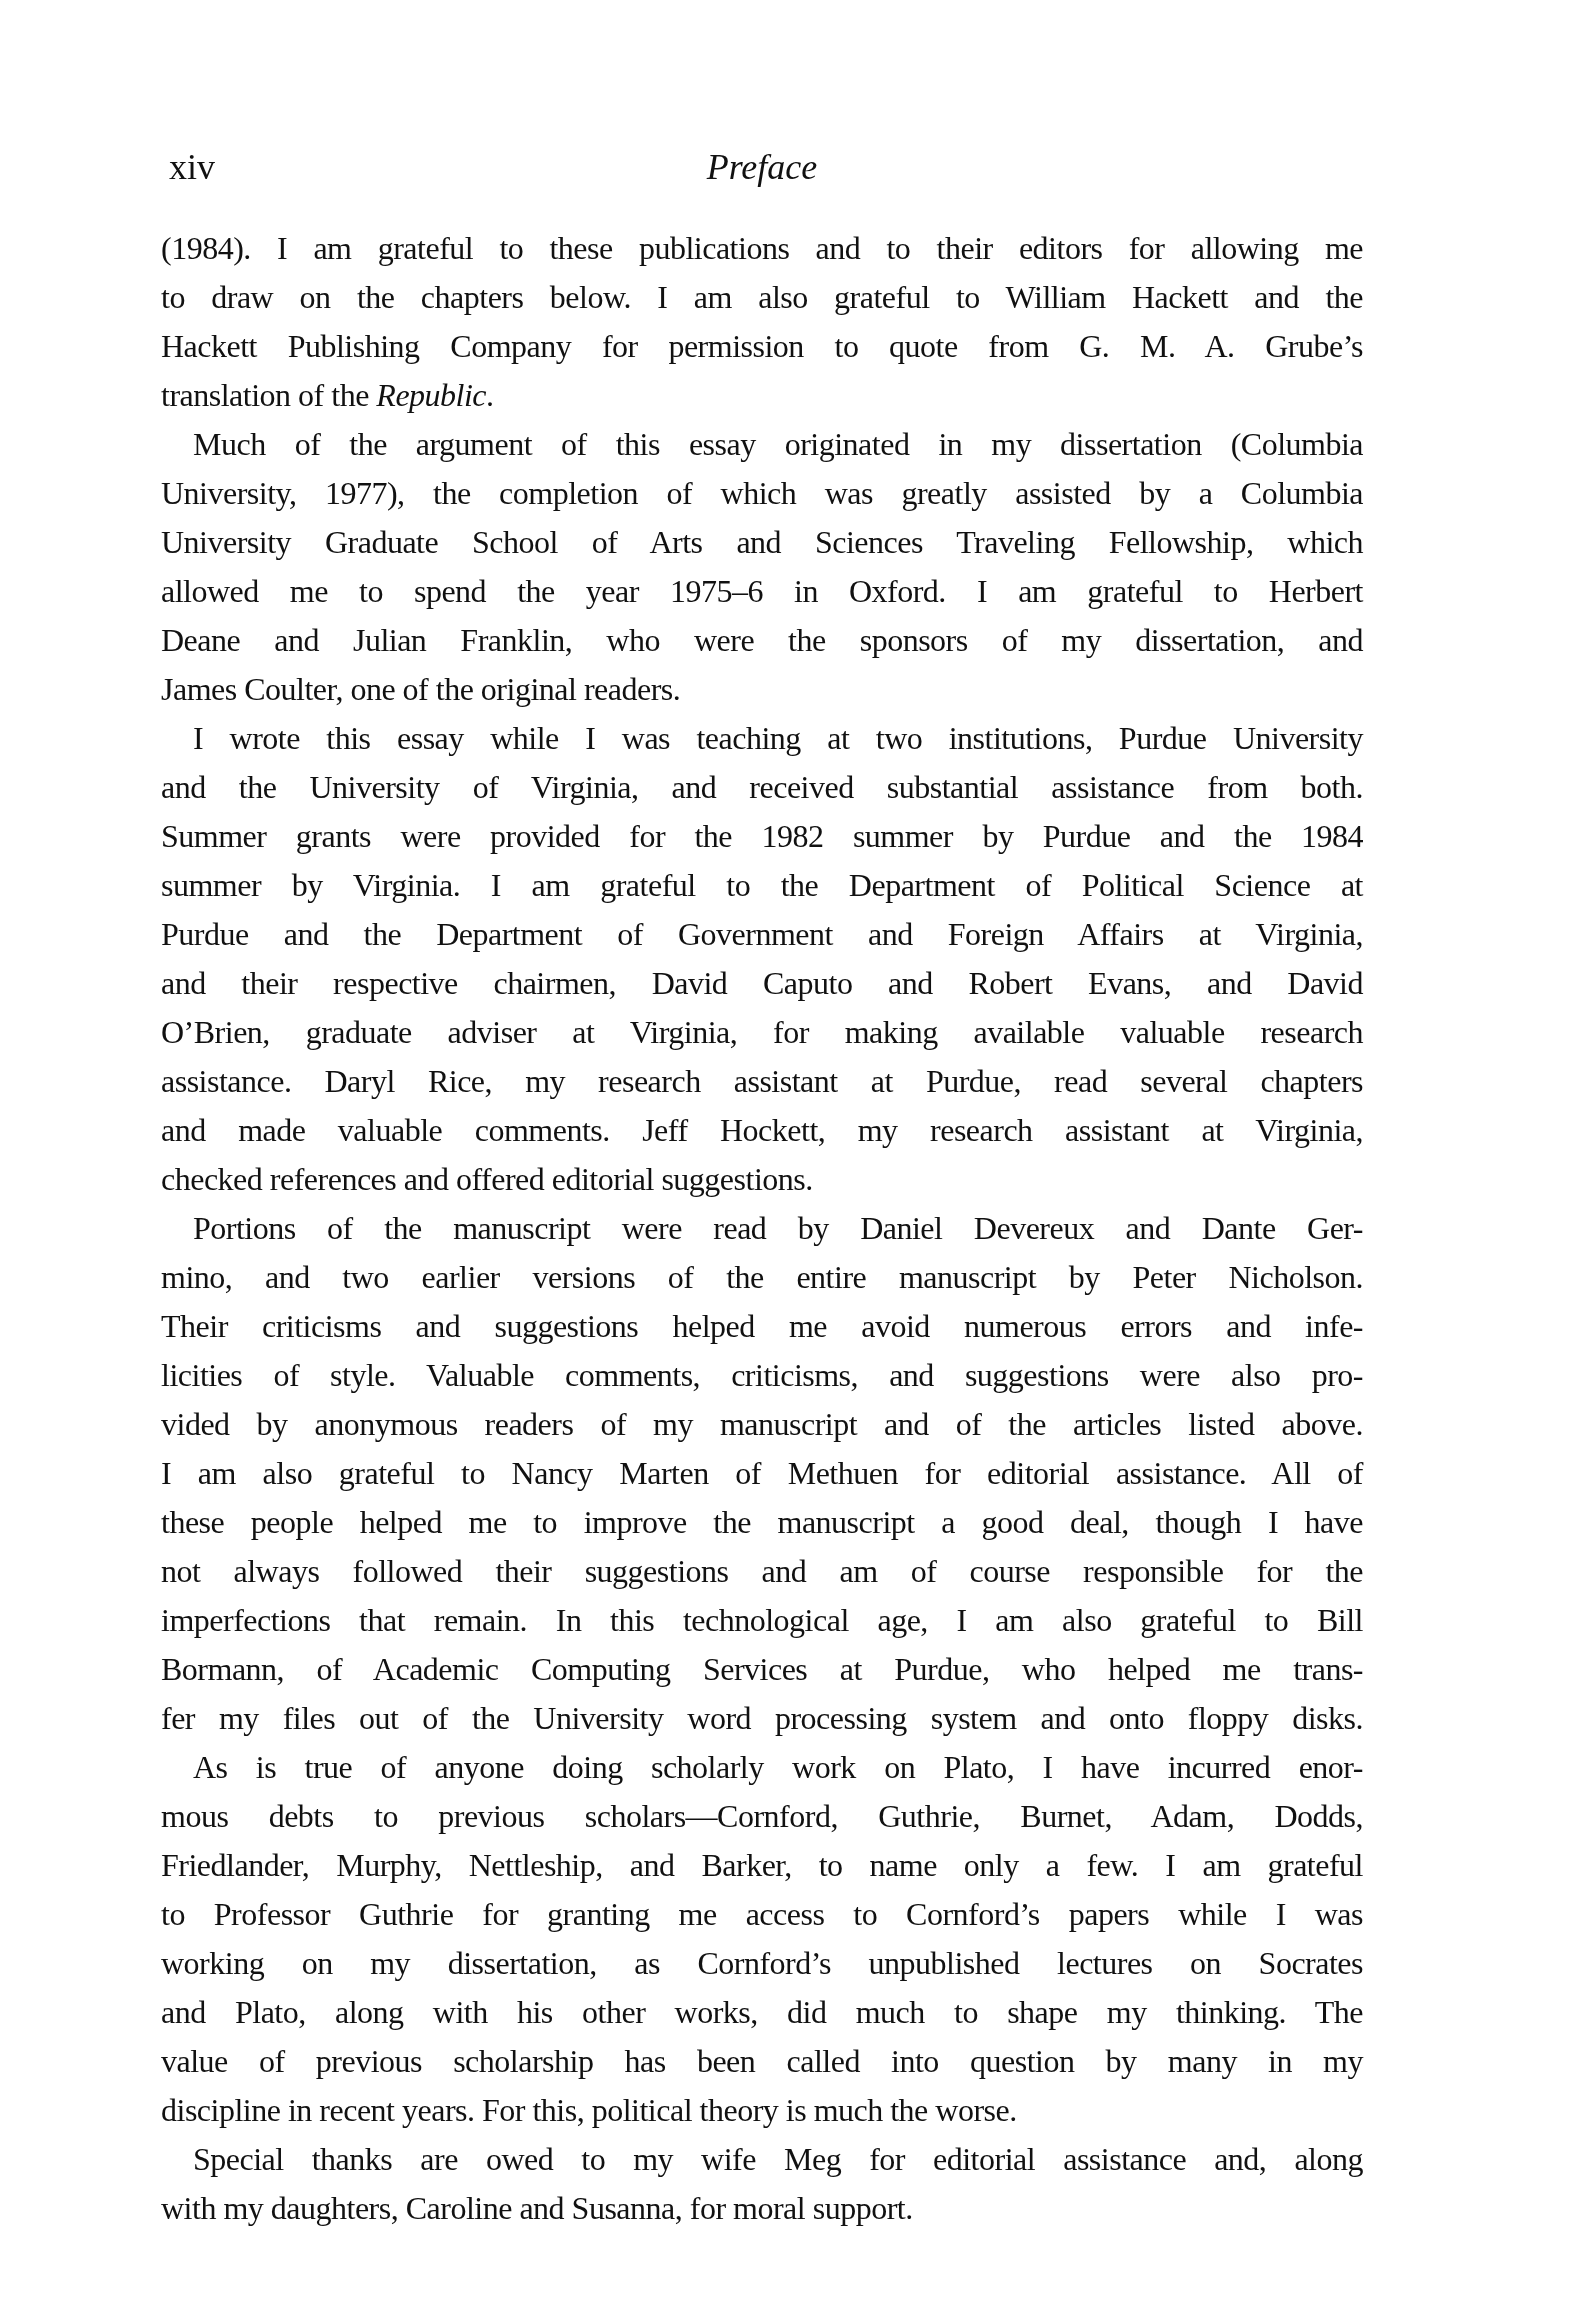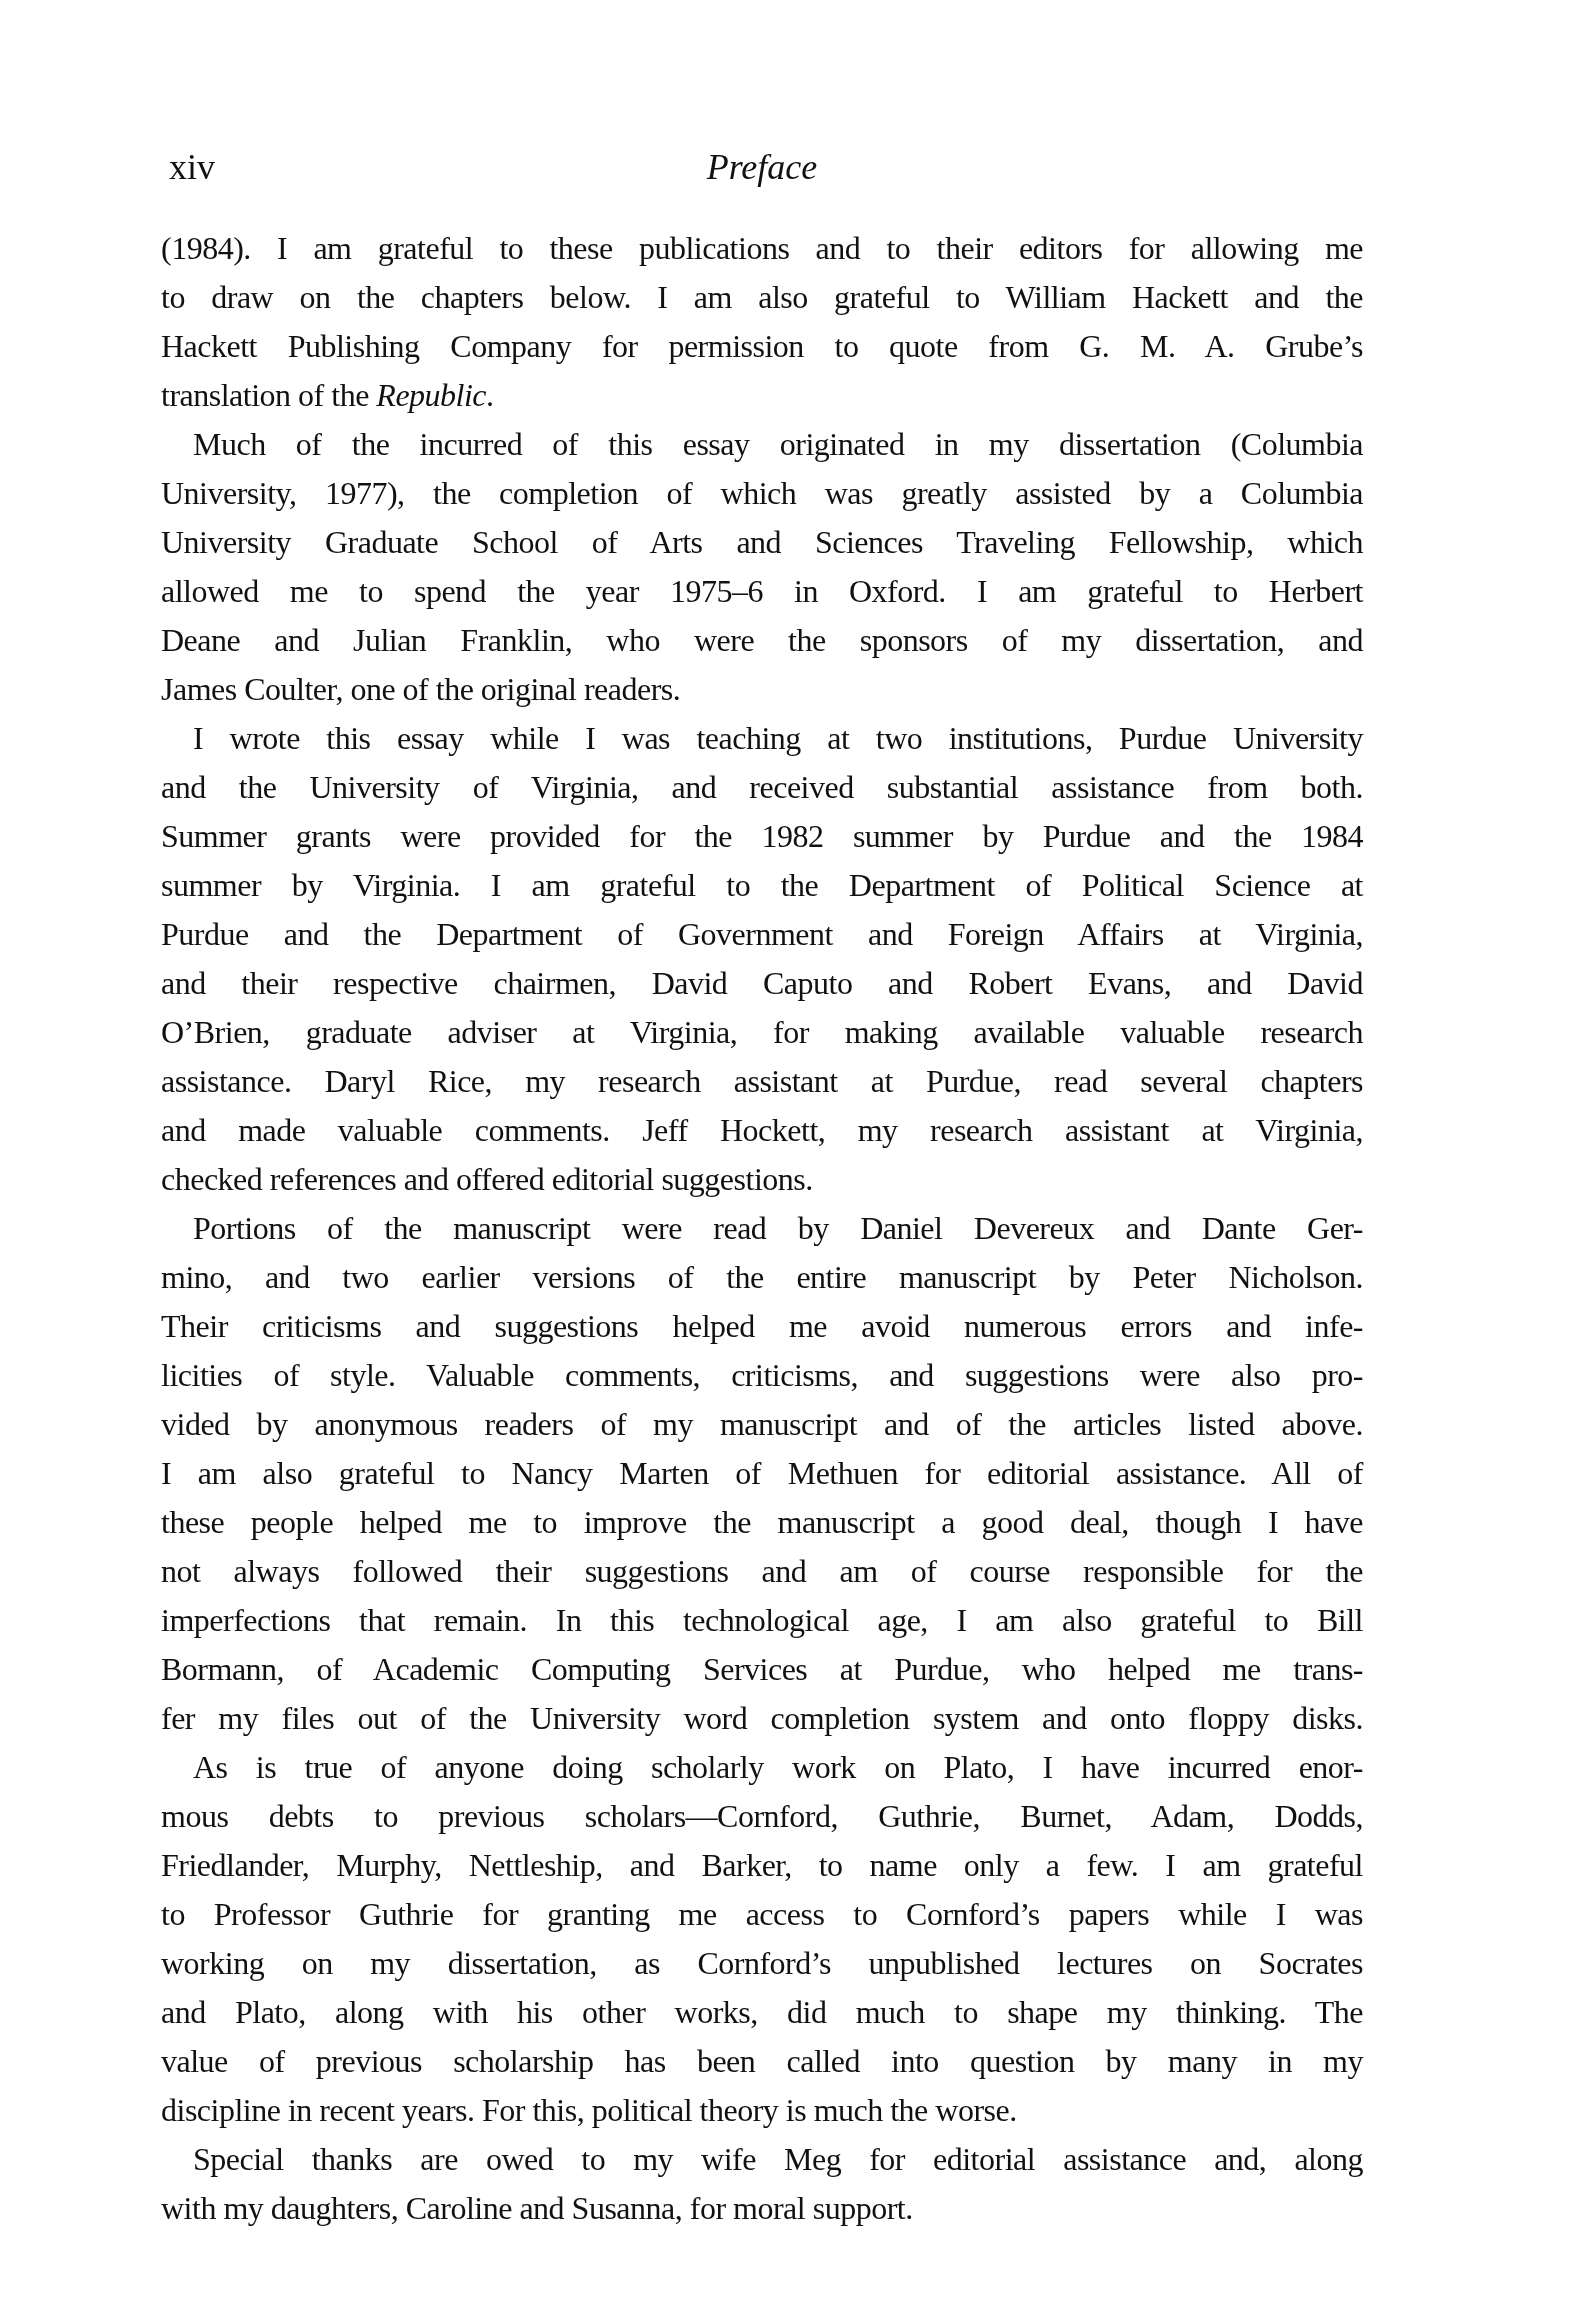--- a/index.html
+++ b/index.html
@@ -27,21 +27,21 @@
 <div class="text-block">
 
   <div>
     <div class="line">(1984). I am grateful to these publications and to their editors for allowing me</div>
     <div class="line">to draw on the chapters below. I am also grateful to William Hackett and the</div>
     <div class="line">Hackett Publishing Company for permission to quote from G. M. A. Grube’s</div>
     <div class="line last"><span>translation of the </span><em>Republic</em><span>.</span></div>
   </div>
 
   <div>
-    <div class="line indent">Much of the incurred of this essay originated in my dissertation (Columbia</div>
+    <div class="line indent">Much of the argument of this essay originated in my dissertation (Columbia</div>
     <div class="line">University, 1977), the completion of which was greatly assisted by a Columbia</div>
     <div class="line">University Graduate School of Arts and Sciences Traveling Fellowship, which</div>
     <div class="line">allowed me to spend the year 1975–6 in Oxford. I am grateful to Herbert</div>
     <div class="line">Deane and Julian Franklin, who were the sponsors of my dissertation, and</div>
     <div class="line last">James Coulter, one of the original readers.</div>
   </div>
 
   <div>
     <div class="line indent">I wrote this essay while I was teaching at two institutions, Purdue University</div>
     <div class="line">and the University of Virginia, and received substantial assistance from both.</div>
@@ -59,21 +59,21 @@
     <div class="line indent">Portions of the manuscript were read by Daniel Devereux and Dante Ger-</div>
     <div class="line">mino, and two earlier versions of the entire manuscript by Peter Nicholson.</div>
     <div class="line">Their criticisms and suggestions helped me avoid numerous errors and infe-</div>
     <div class="line">licities of style. Valuable comments, criticisms, and suggestions were also pro-</div>
     <div class="line">vided by anonymous readers of my manuscript and of the articles listed above.</div>
     <div class="line">I am also grateful to Nancy Marten of Methuen for editorial assistance. All of</div>
     <div class="line">these people helped me to improve the manuscript a good deal, though I have</div>
     <div class="line">not always followed their suggestions and am of course responsible for the</div>
     <div class="line">imperfections that remain. In this technological age, I am also grateful to Bill</div>
     <div class="line">Bormann, of Academic Computing Services at Purdue, who helped me trans-</div>
-    <div class="line">fer my files out of the University word completion system and onto floppy disks.</div>
+    <div class="line">fer my files out of the University word processing system and onto floppy disks.</div>
   </div>
 
   <div>
     <div class="line indent">As is true of anyone doing scholarly work on Plato, I have incurred enor-</div>
     <div class="line">mous debts to previous scholars—Cornford, Guthrie, Burnet, Adam, Dodds,</div>
     <div class="line">Friedlander, Murphy, Nettleship, and Barker, to name only a few. I am grateful</div>
     <div class="line">to Professor Guthrie for granting me access to Cornford’s papers while I was</div>
     <div class="line">working on my dissertation, as Cornford’s unpublished lectures on Socrates</div>
     <div class="line">and Plato, along with his other works, did much to shape my thinking. The</div>
     <div class="line">value of previous scholarship has been called into question by many in my</div>

